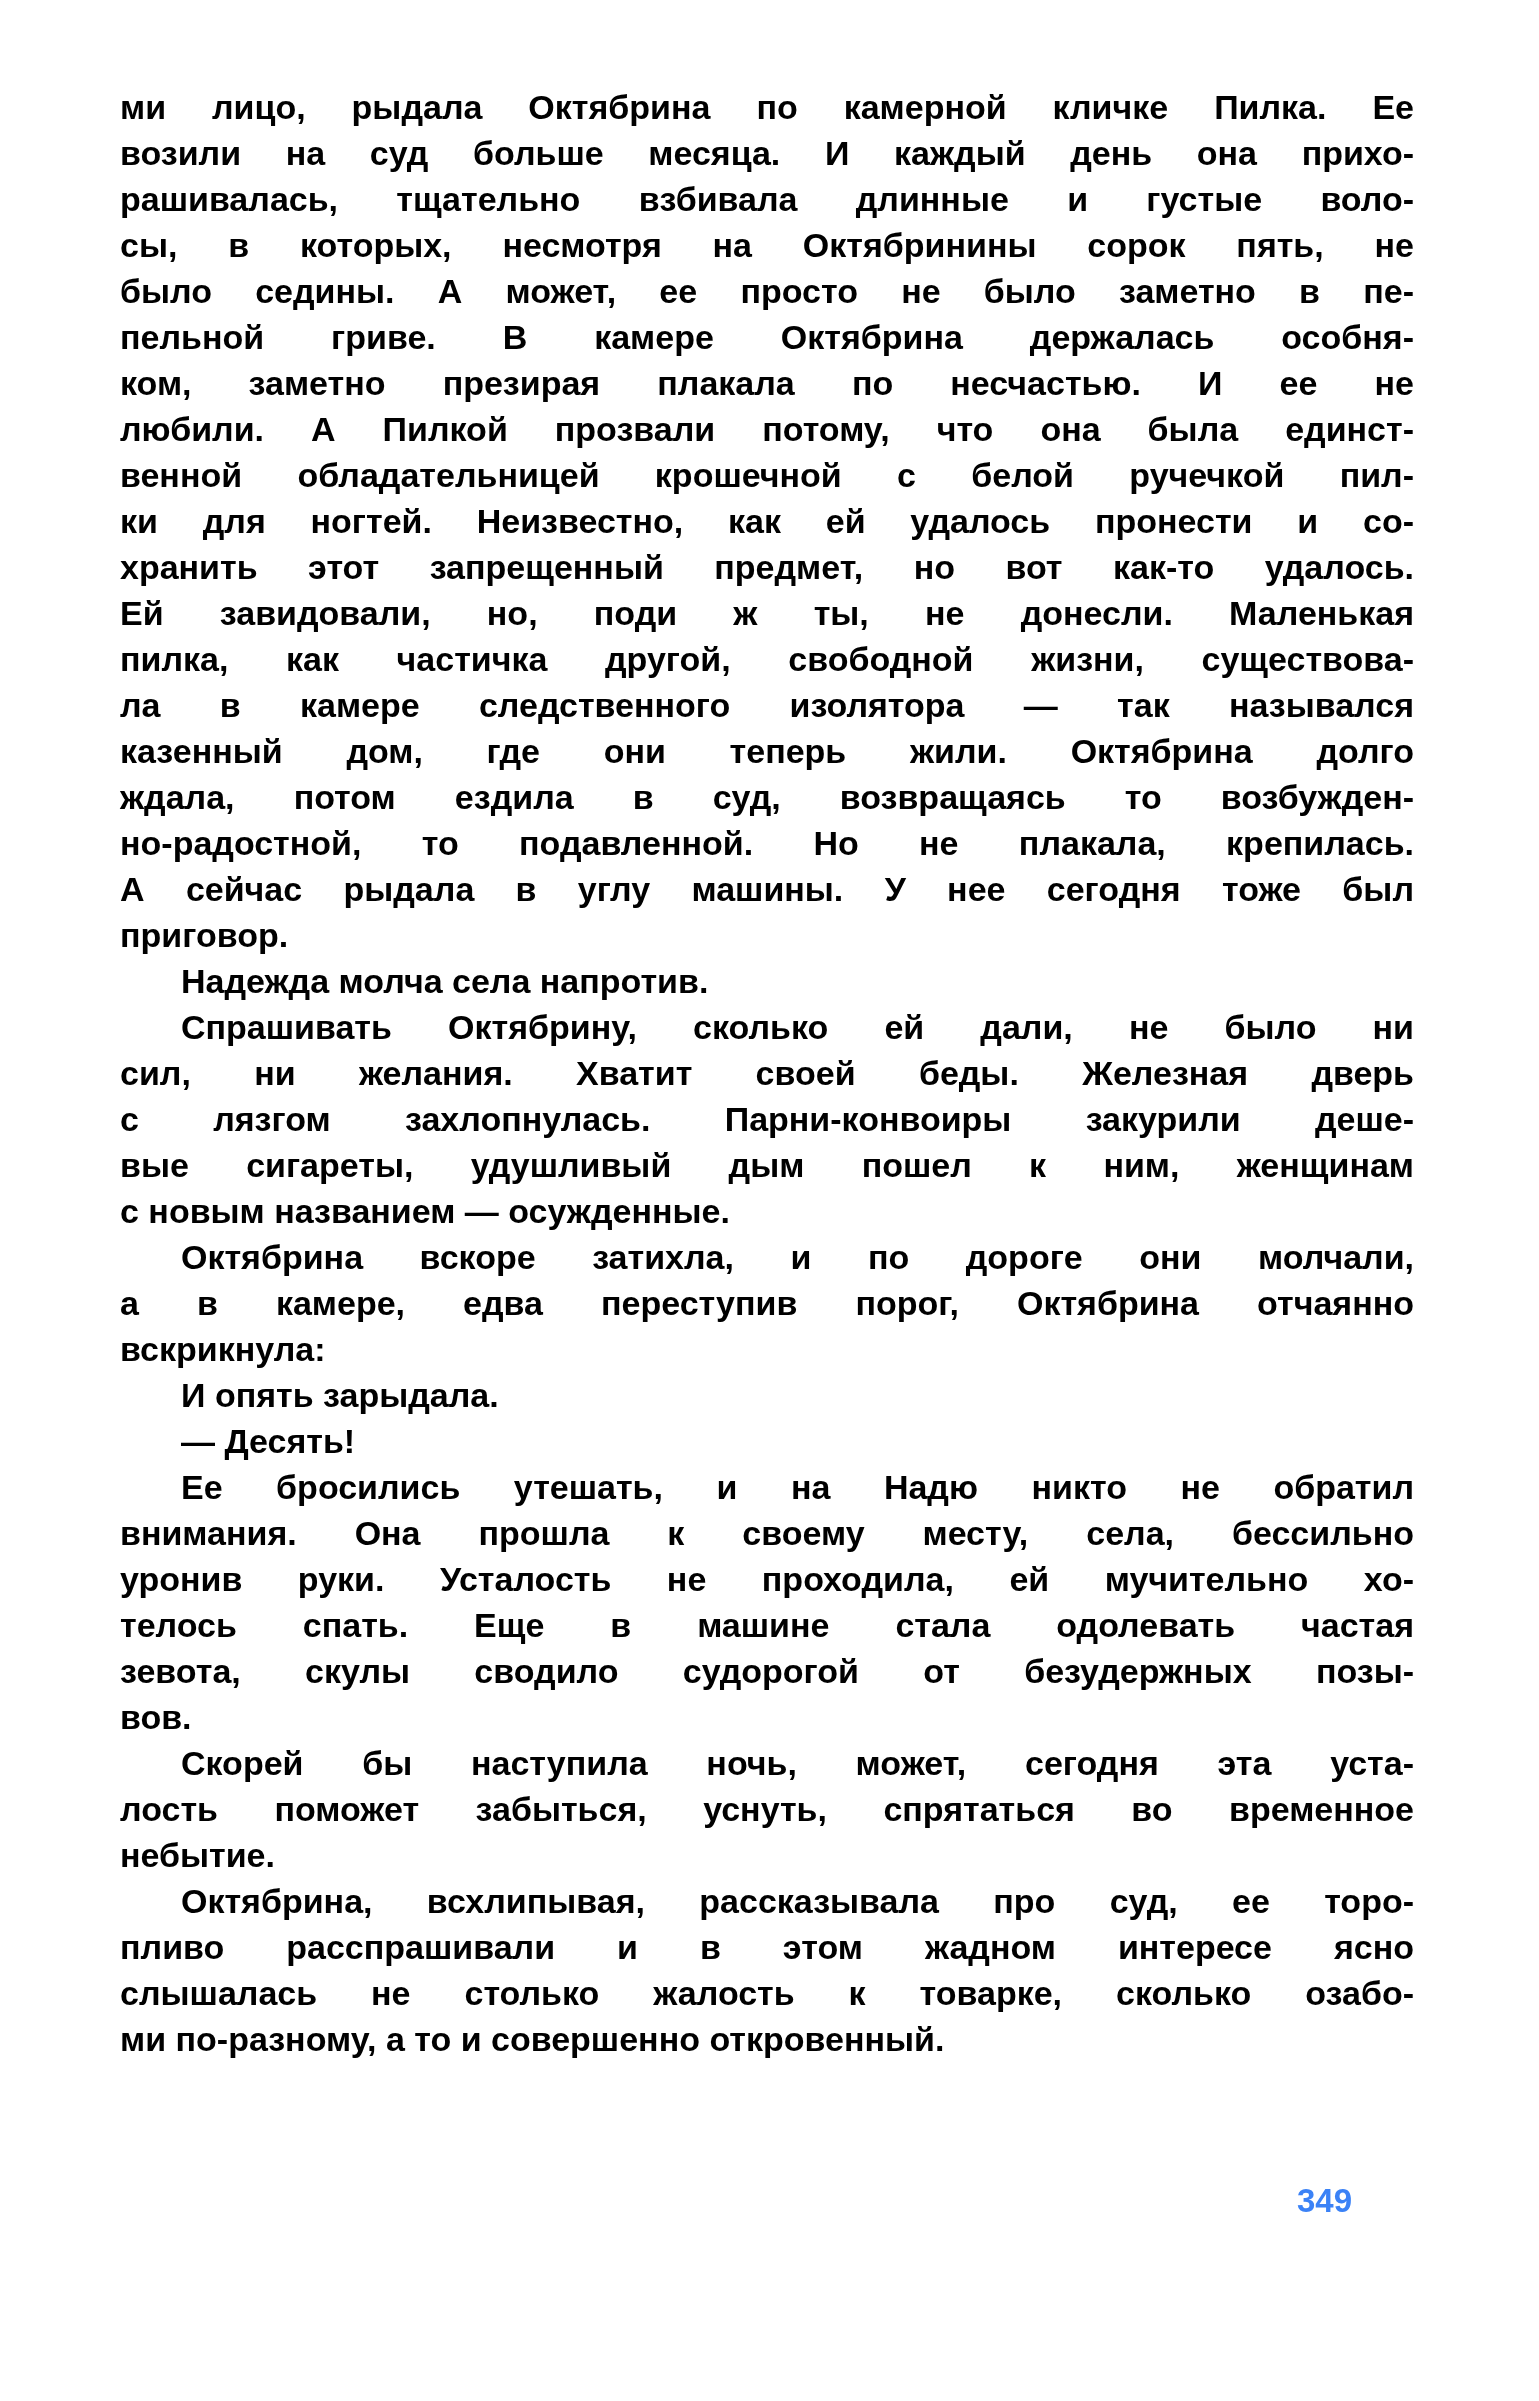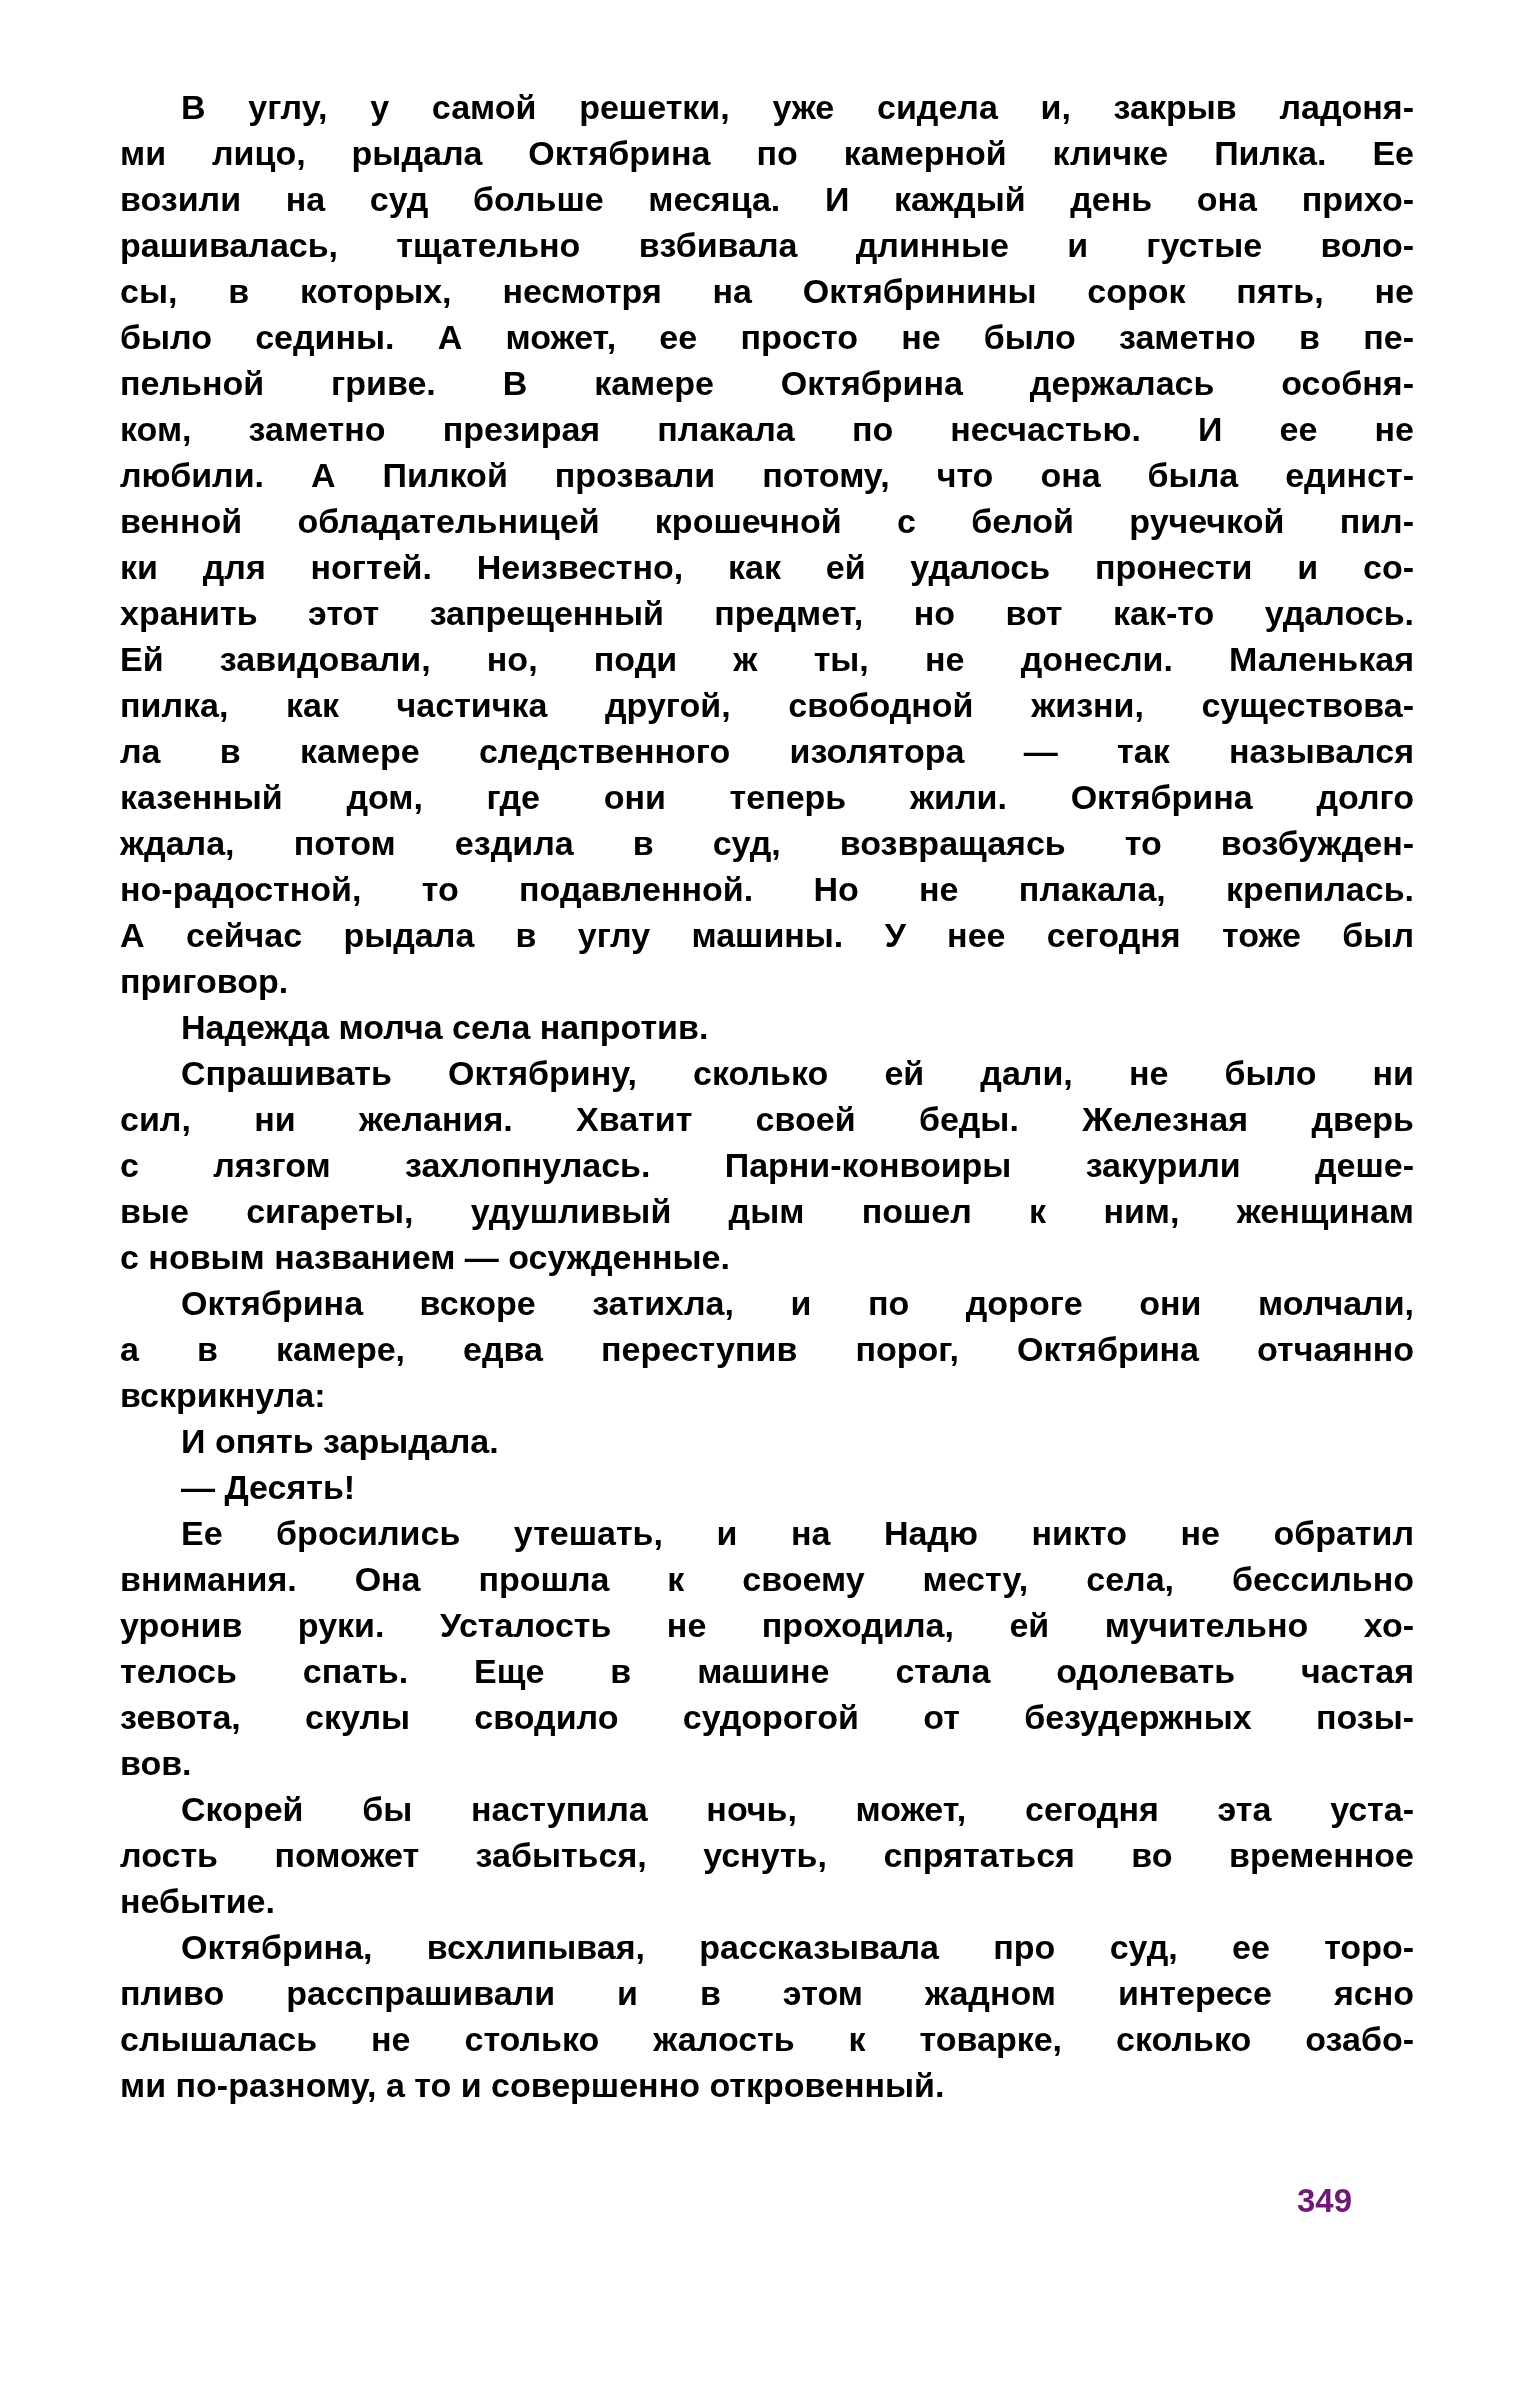--- a/index.html
+++ b/index.html
@@ -42,34 +42,33 @@
   .line.last {
     text-align-last: left;
   }
   .line.first {
     text-indent: 61px;
   }
   .page-number {
     position: absolute;
     left: 1297px;
     top: 2183px;
-    color: #701a75;
+    color: #3b82f6;
     font-family: "Liberation Sans", sans-serif;
     font-weight: 700;
     font-size: 33px;
     line-height: 36px;
   }
 </style>
 </head>
 <body>
 
 <div class="page">
   <div class="text-block">
       <div class="paragraph">
-        <div class="line first">В углу, у самой решетки, уже сидела и, закрыв ладоня-</div>
         <div class="line">ми лицо, рыдала Октябрина по камерной кличке Пилка. Ее</div>
         <div class="line">возили на суд больше месяца. И каждый день она прихо-</div>
         <div class="line">рашивалась, тщательно взбивала длинные и густые воло-</div>
         <div class="line">сы, в которых, несмотря на Октябринины сорок пять, не</div>
         <div class="line">было седины. А может, ее просто не было заметно в пе-</div>
         <div class="line">пельной гриве. В камере Октябрина держалась особня-</div>
         <div class="line">ком, заметно презирая плакала по несчастью. И ее не</div>
         <div class="line">любили. А Пилкой прозвали потому, что она была единст-</div>
         <div class="line">венной обладательницей крошечной с белой ручечкой пил-</div>
         <div class="line">ки для ногтей. Неизвестно, как ей удалось пронести и со-</div>

